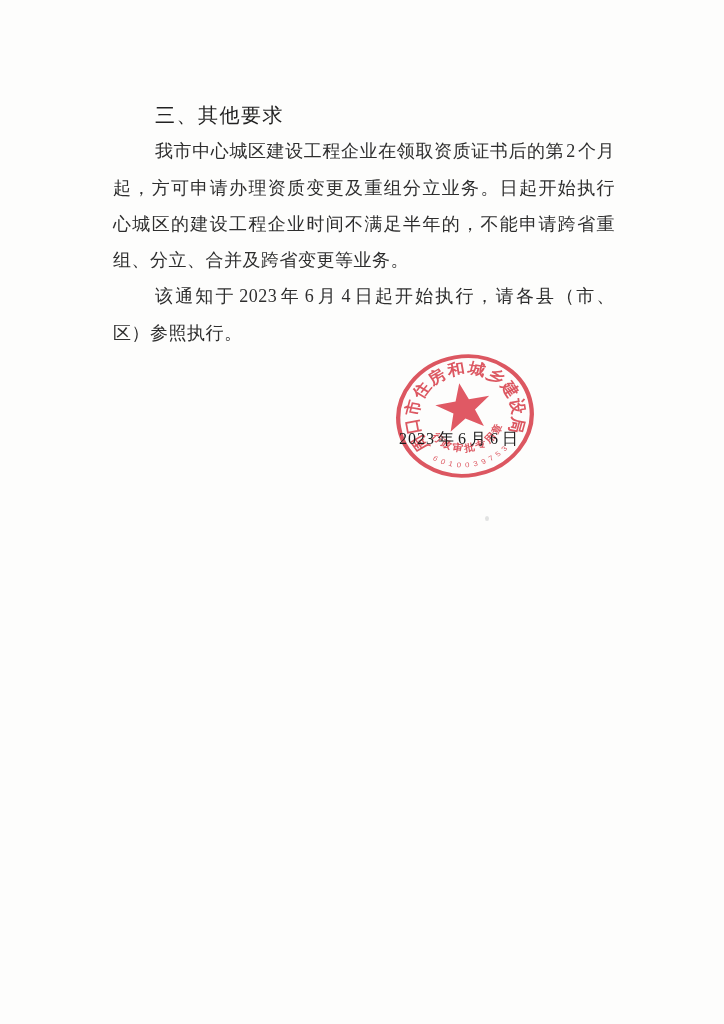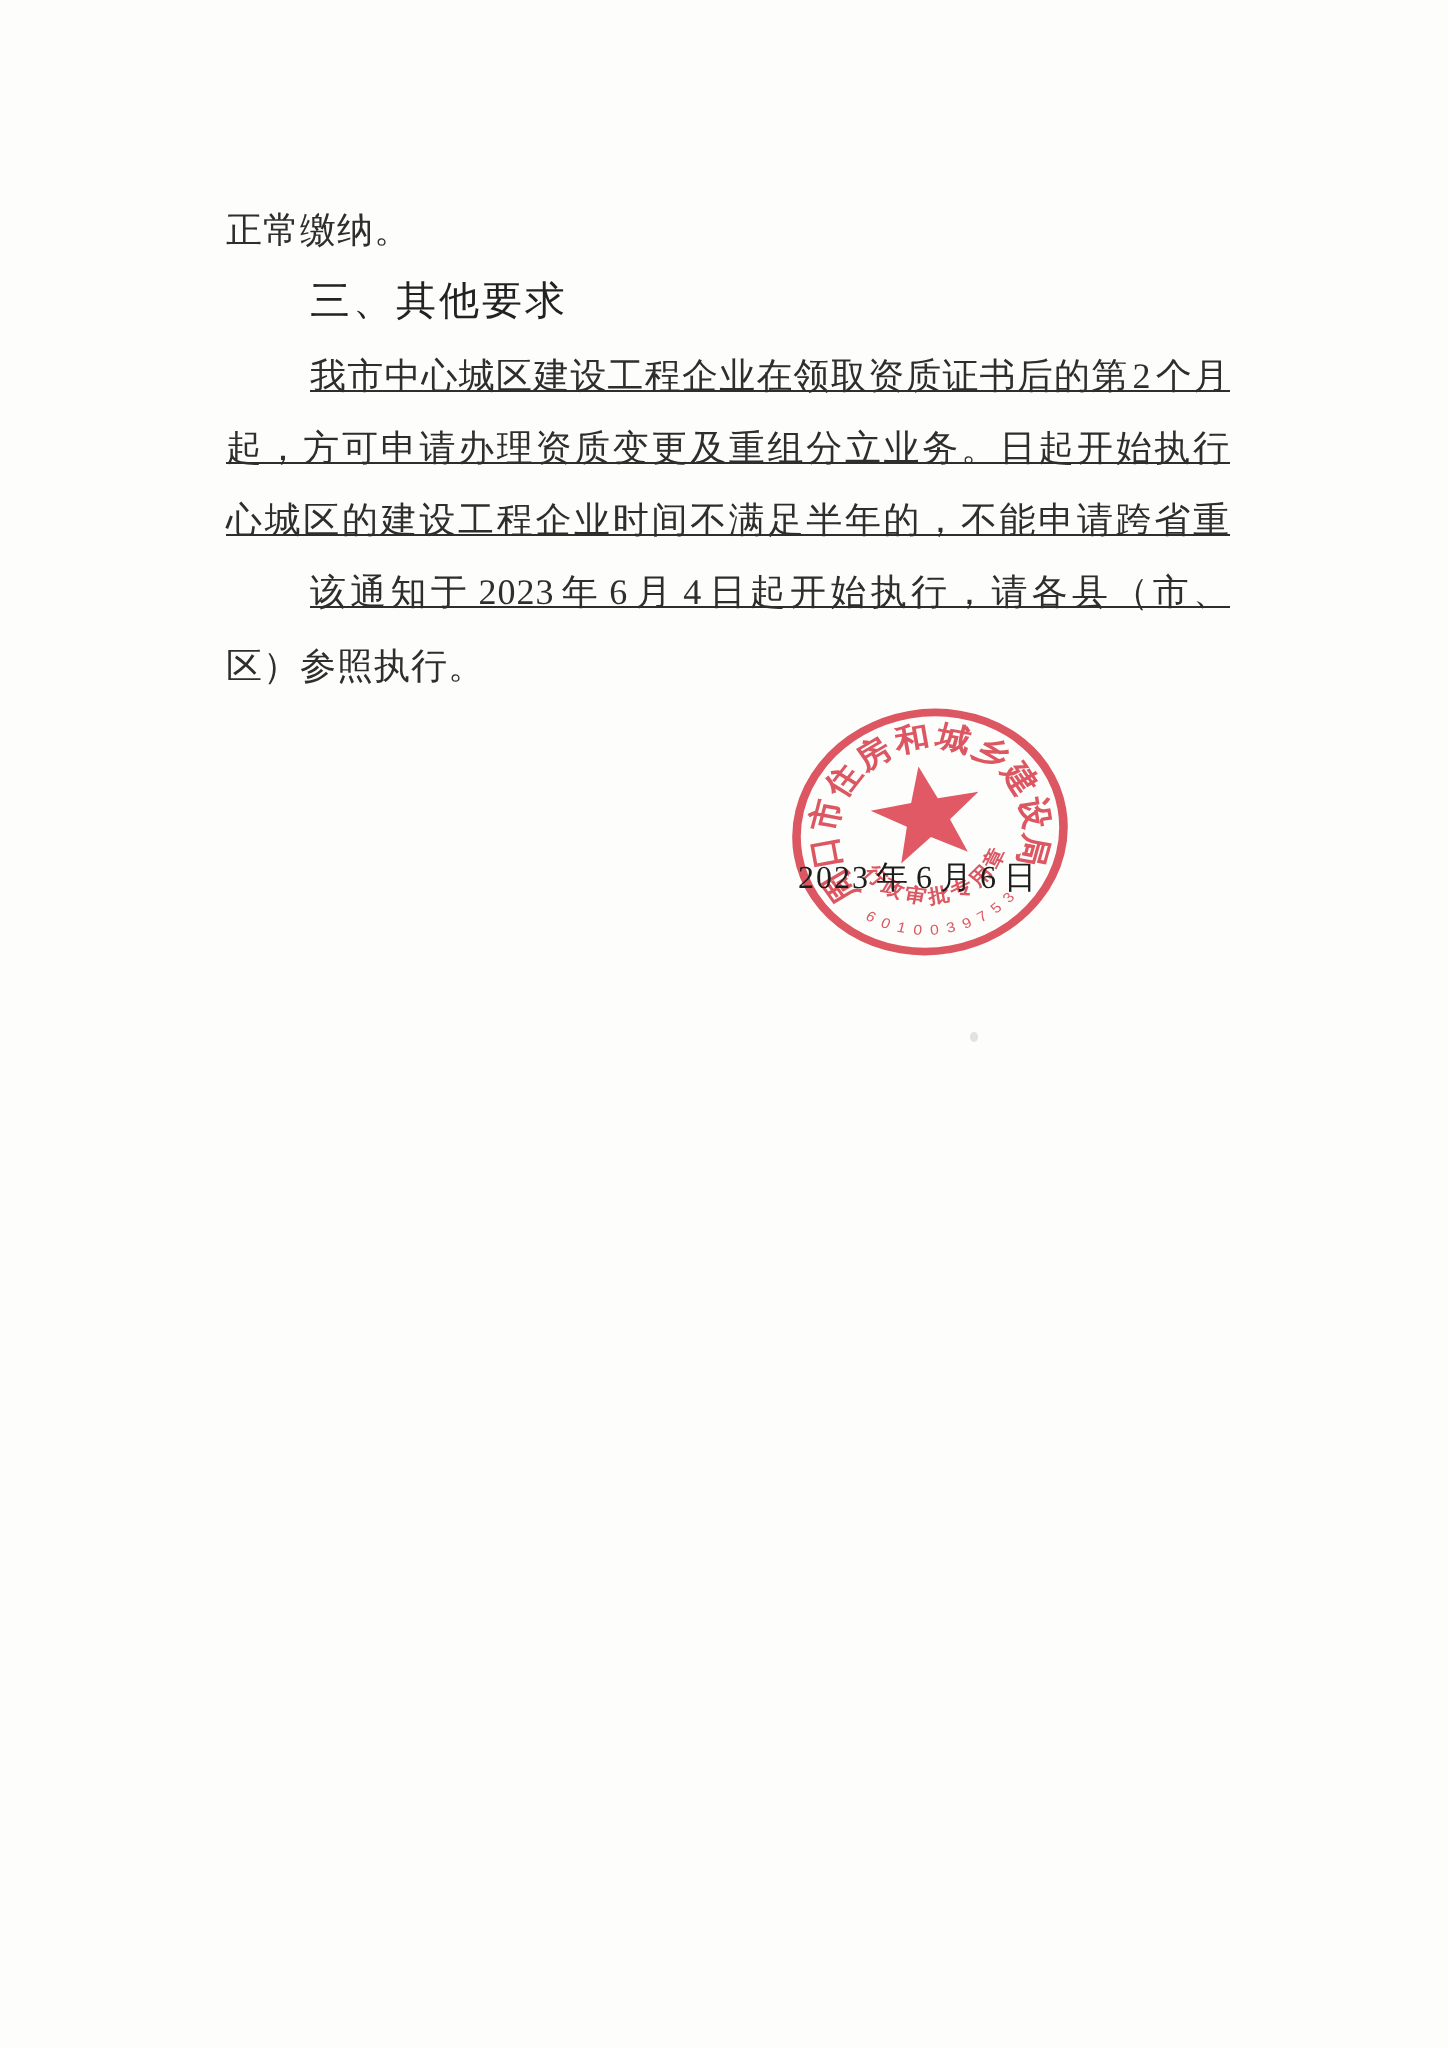--- a/index.html
+++ b/index.html
@@ -21,21 +21,20 @@
     line-height: 36.3px;
     color: #2e2e2e;
     word-spacing: -3px;
     letter-spacing: 0.5px;
   }
   .line { white-space: nowrap; }
   .line.justify {
     white-space: normal;
     text-align: justify;
     text-align-last: justify;
-    text-decoration: underline;
   }
   .line.indent { padding-left: 42px; }
   .line.heading {
     font-family: "Liberation Sans", "DejaVu Sans", sans-serif;
     font-weight: normal;
     font-size: 20px;
     letter-spacing: 1.5px;
     color: #222;
   }
   .seal {
@@ -95,25 +94,25 @@
     background: #d4d6d6;
     opacity: 0.7;
   }
 </style>
 </head>
 <body>
 
 <div class="page">
 
   <div class="text-block">
-    <div class="line">正常缴纳。</div>
     <div class="line heading indent">三、其他要求</div>
     <div class="line indent justify">我市中心城区建设工程企业在领取资质证书后的第 2 个月</div>
     <div class="line justify">起，方可申请办理资质变更及重组分立业务。日起开始执行</div>
     <div class="line justify">心城区的建设工程企业时间不满足半年的，不能申请跨省重</div>
+    <div class="line">组、分立、合并及跨省变更等业务。</div>
     <div class="line indent justify">该通知于 2023 年 6 月 4 日起开始执行，请各县（市、</div>
     <div class="line">区）参照执行。</div>
   </div>
 
   <div class="seal">
     <svg viewBox="0 0 200 200" preserveAspectRatio="none">
       <circle class="seal-ring" cx="100" cy="100" r="93"></circle>
       <polygon class="seal-star" points="100,48 109.4,75.1 138,75.6 115.2,92.9 123.5,120.4 100,104 76.5,120.4 84.8,92.9 62,75.6 90.6,75.1"></polygon>
       <path id="sealRingPath" d="M 45.9,137.9 A 66,66 0 1 1 154.1,137.9" fill="none"></path>
       <path id="sealInnerPath" d="M 46.9,114.2 A 55,55 0 0 0 153.1,114.2" fill="none"></path>

